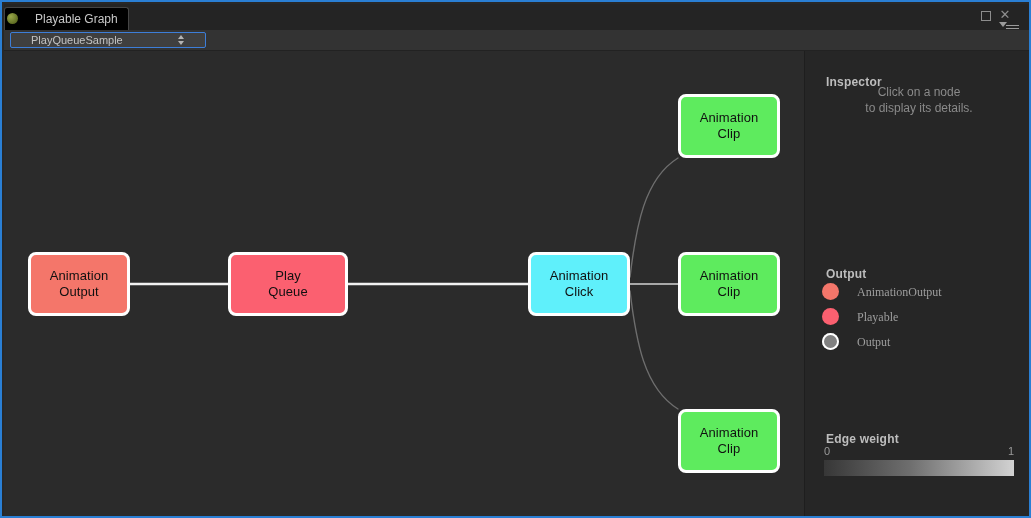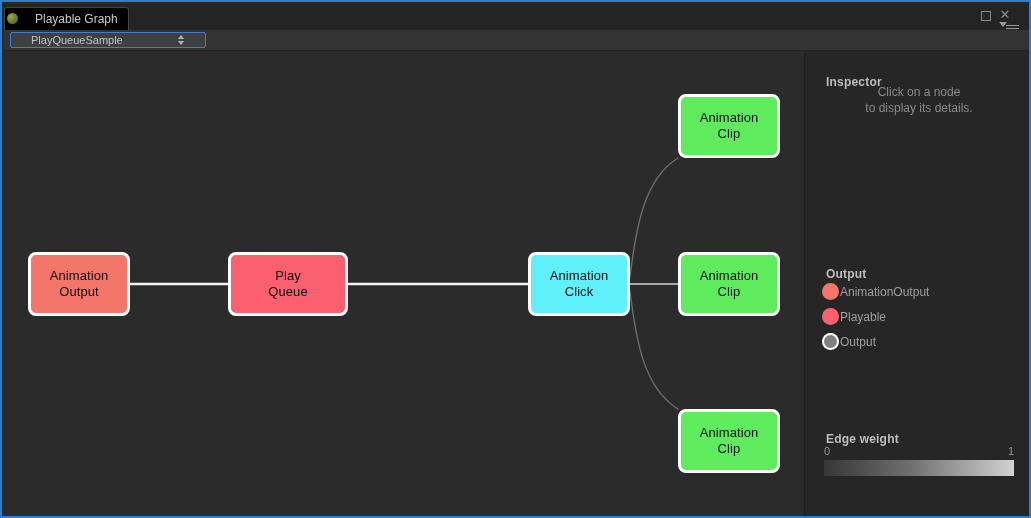--- a/index.html
+++ b/index.html
@@ -232,21 +232,22 @@
 
   .legend-list {
     position: absolute;
     left: 17px; top: 228px;
     width: 200px;
   }
   .legend-item {
     display: flex;
     align-items: center;
     height: 25px;
-    gap: 1px;
+    gap: 18px;
+    font-family: Liberation Serif, serif;
   }
   .legend-swatch {
     width: 17px; height: 17px;
     border-radius: 50%;
     flex: 0 0 auto;
   }
   .legend-label {
     font-size: 12px;
     color: #9e9e9e;
     line-height: 1;

